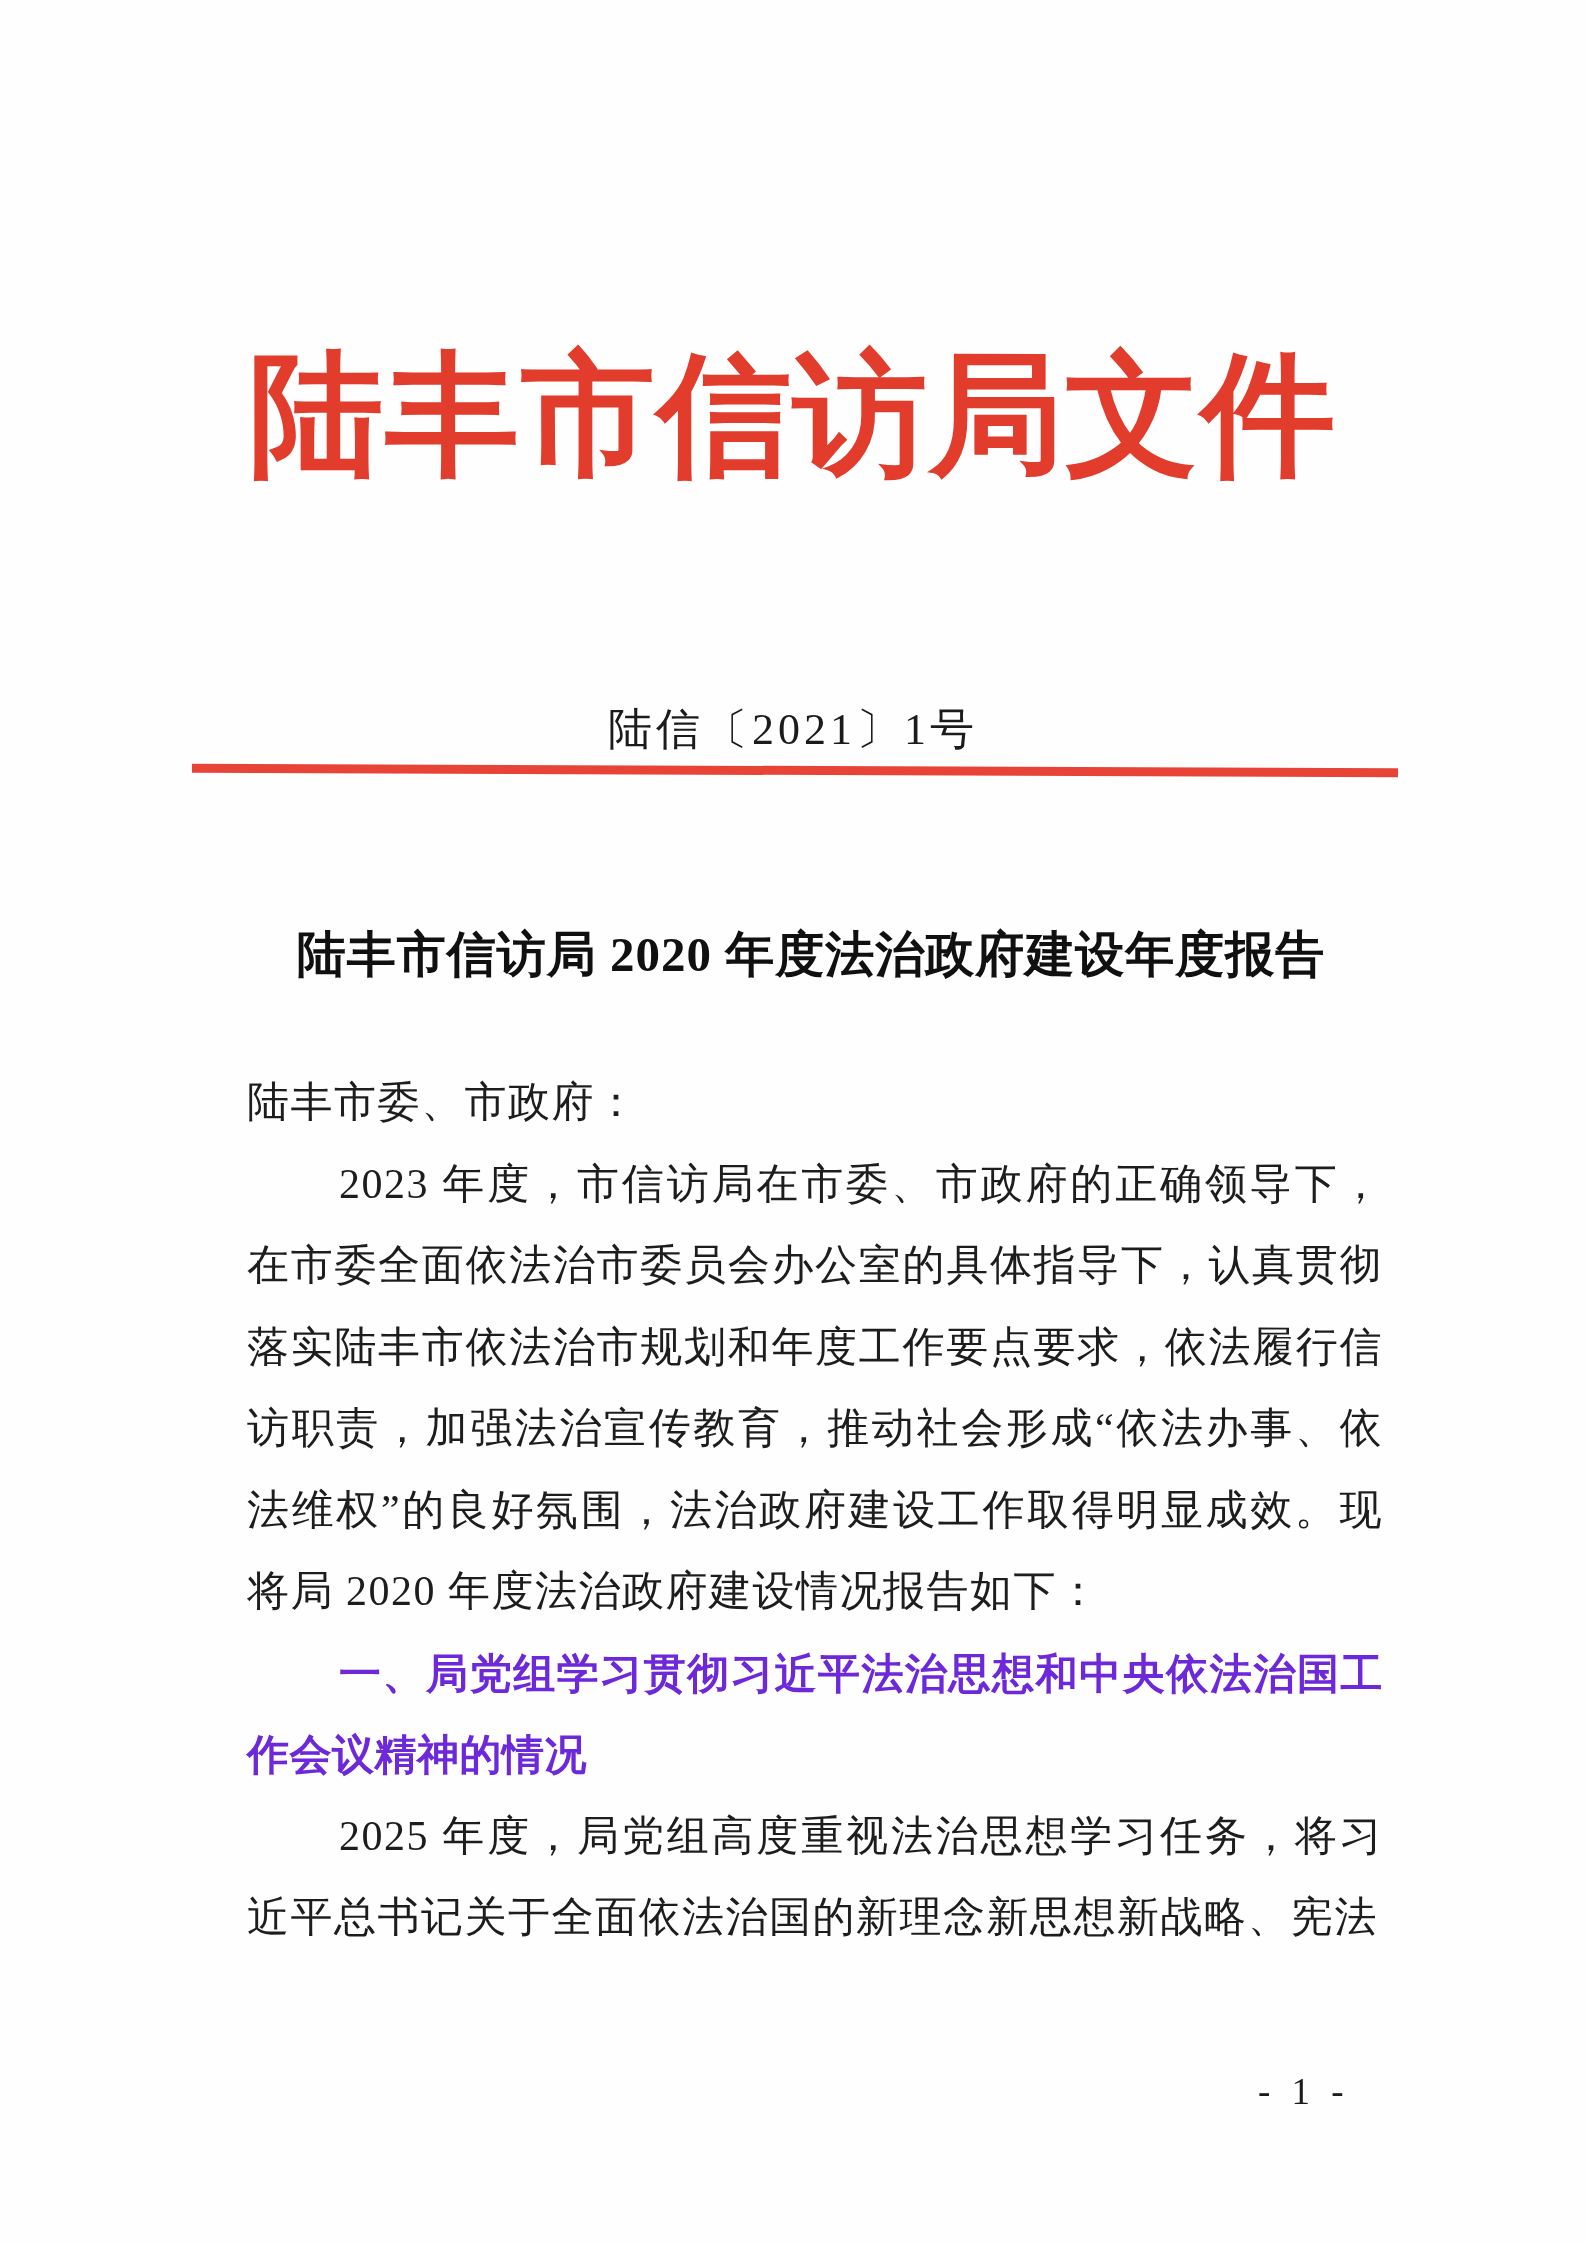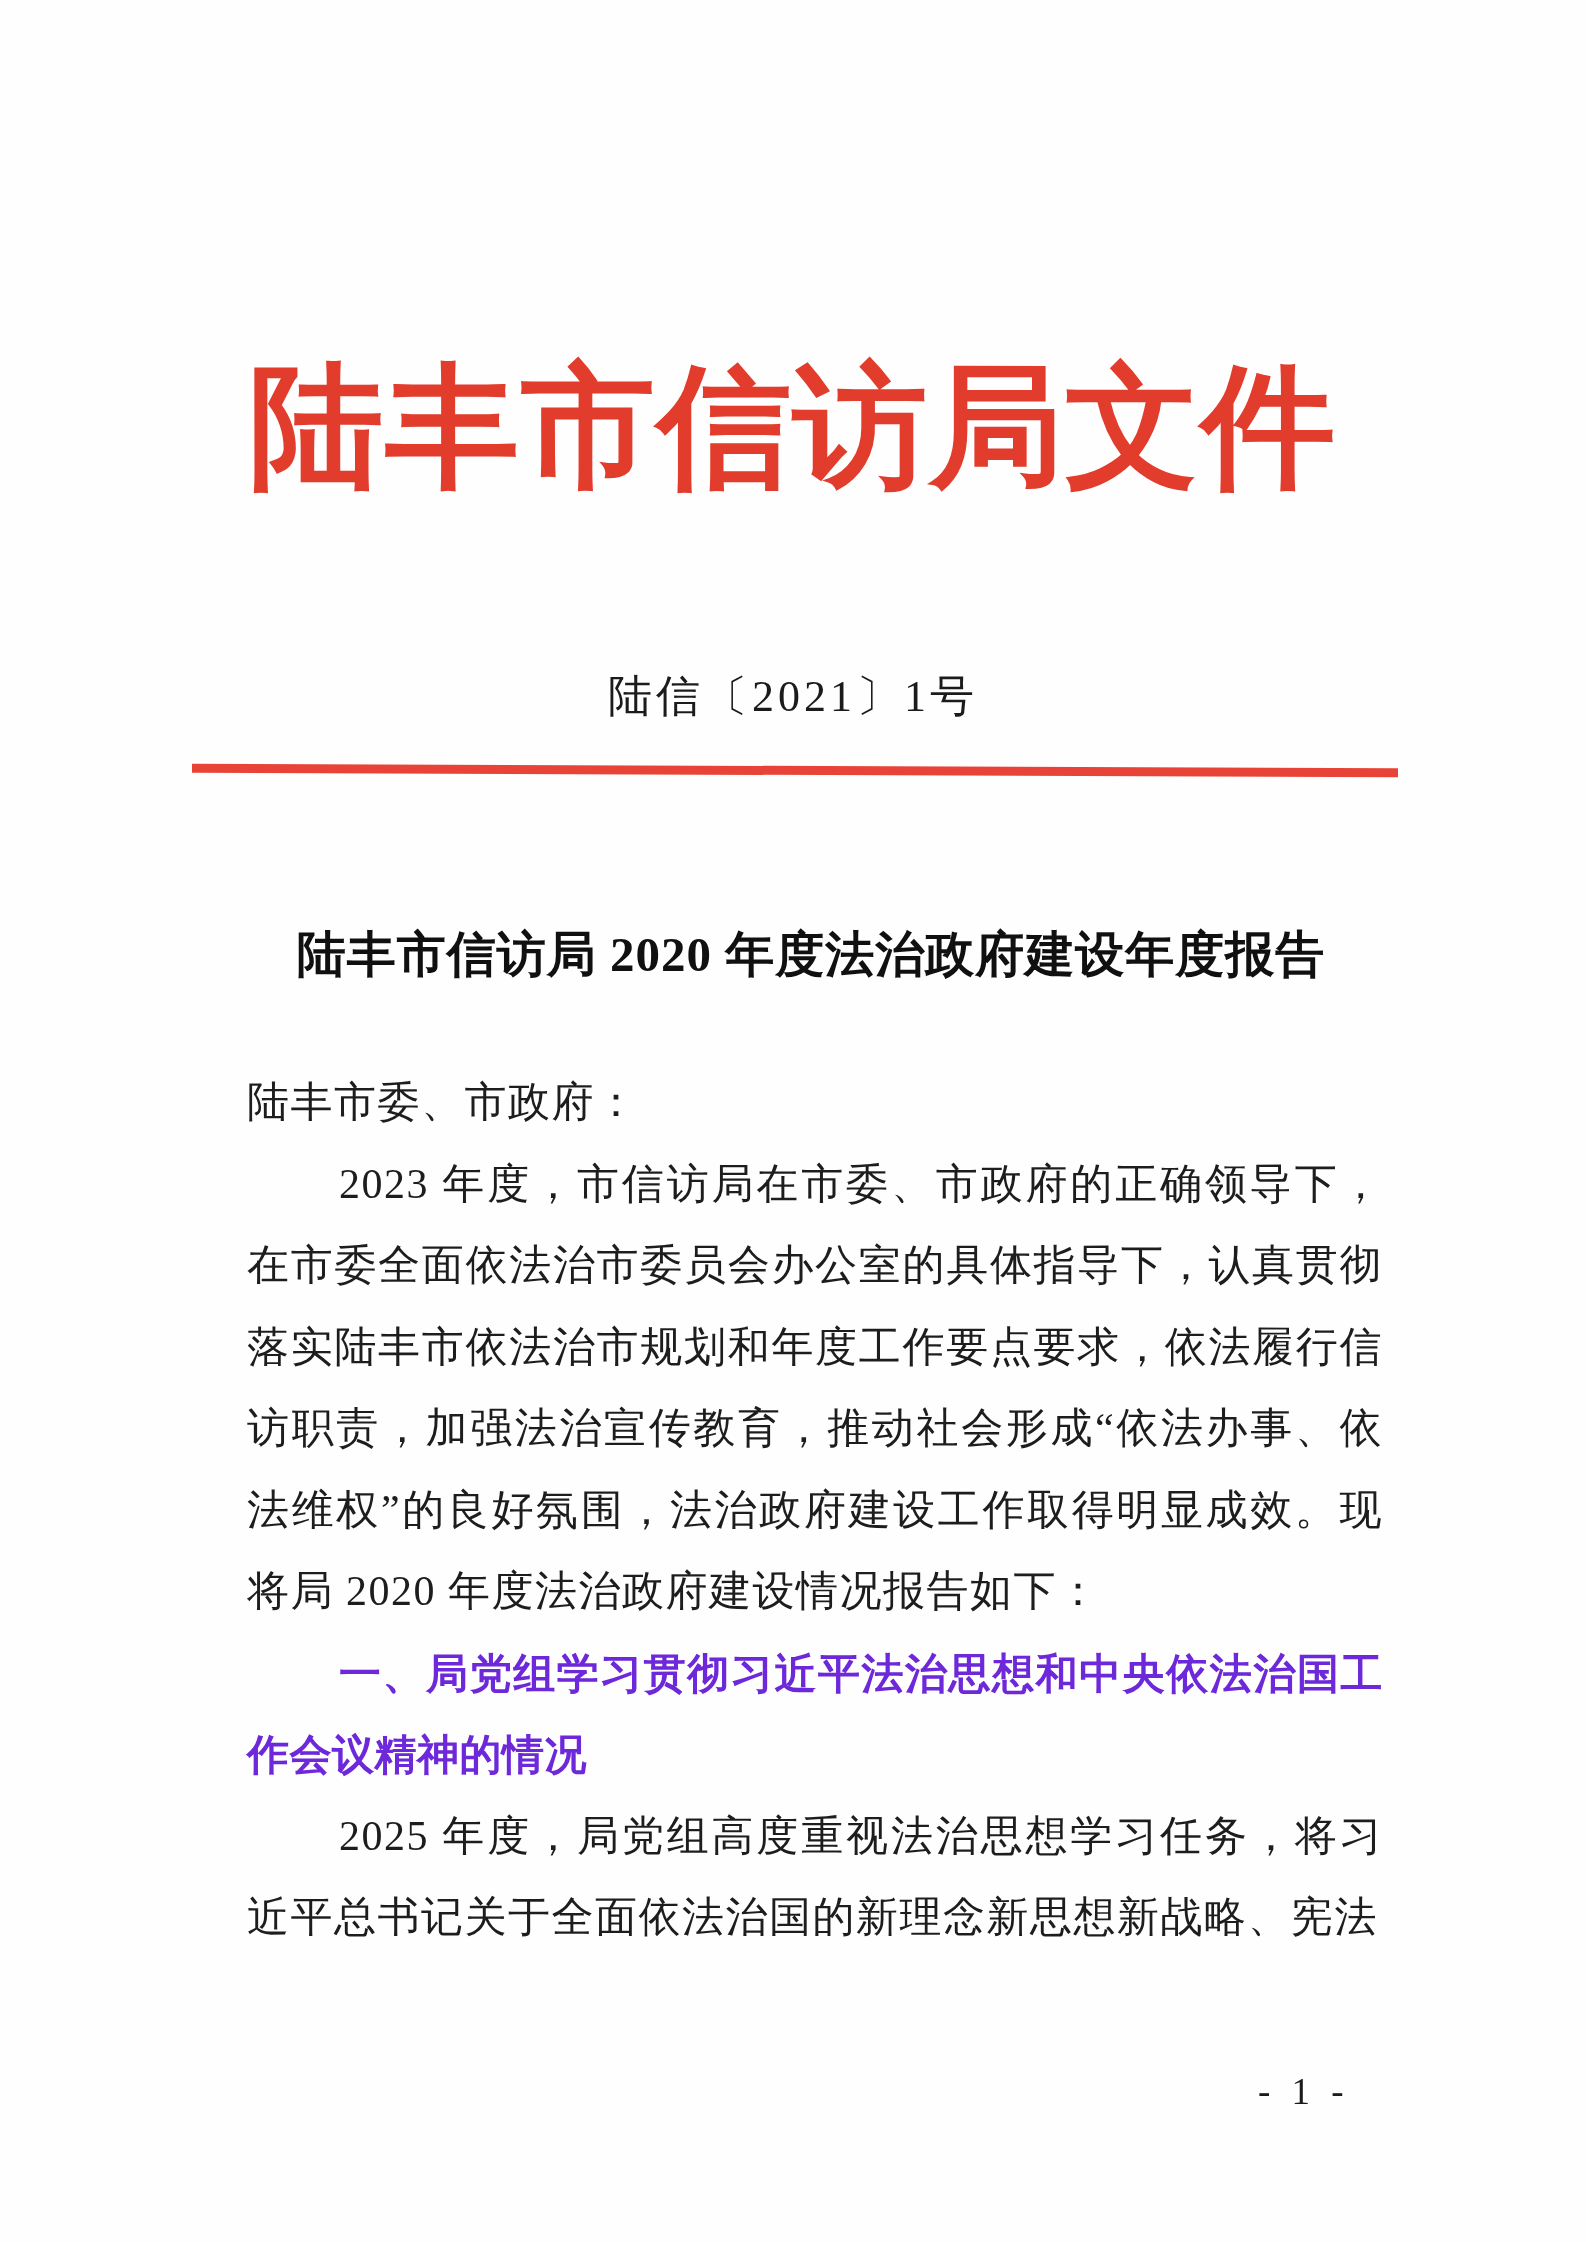--- a/index.html
+++ b/index.html
@@ -13,34 +13,34 @@
     position:relative;
     width:1586px;
     height:2242px;
     background:#fffefe;
     overflow:hidden;
     font-family:"Liberation Serif","DejaVu Serif",serif;
     color:var(--ink);
   }
   .banner-title{
     position:absolute;
-    top:338px;
+    top:326px;
     left:0;
     width:100%;
     text-align:center;
     font-family:"Liberation Serif","DejaVu Serif",serif;
     font-size:134px;
     font-weight:900;
     letter-spacing:2px;
     color:var(--accent-red);
     white-space:nowrap;
   }
   .doc-number{
     position:absolute;
-    top:667px;
+    top:700px;
     left:0;
     width:100%;
     text-align:center;
     font-size:44px;
     letter-spacing:4px;
     color:#1b1b1b;
     white-space:nowrap;
   }
   .red-rule{
     position:absolute;

